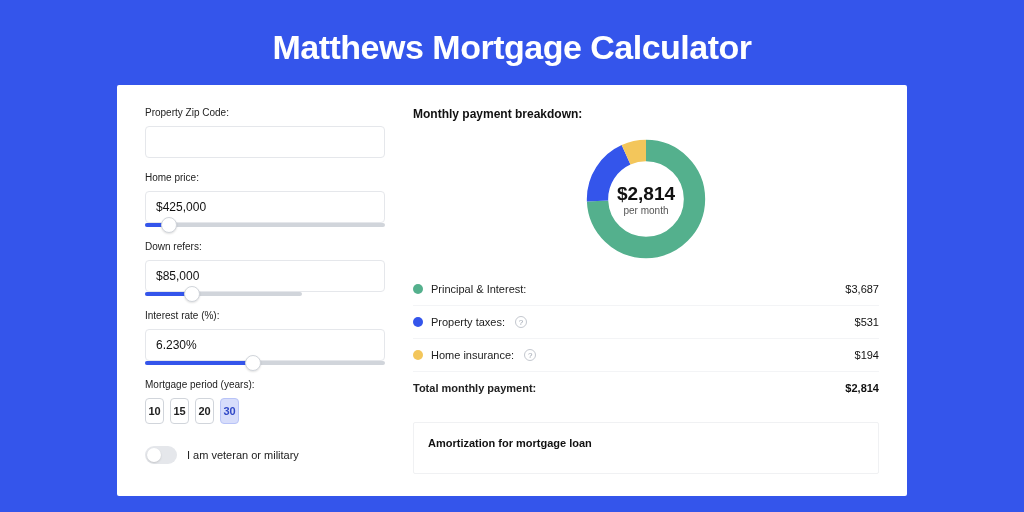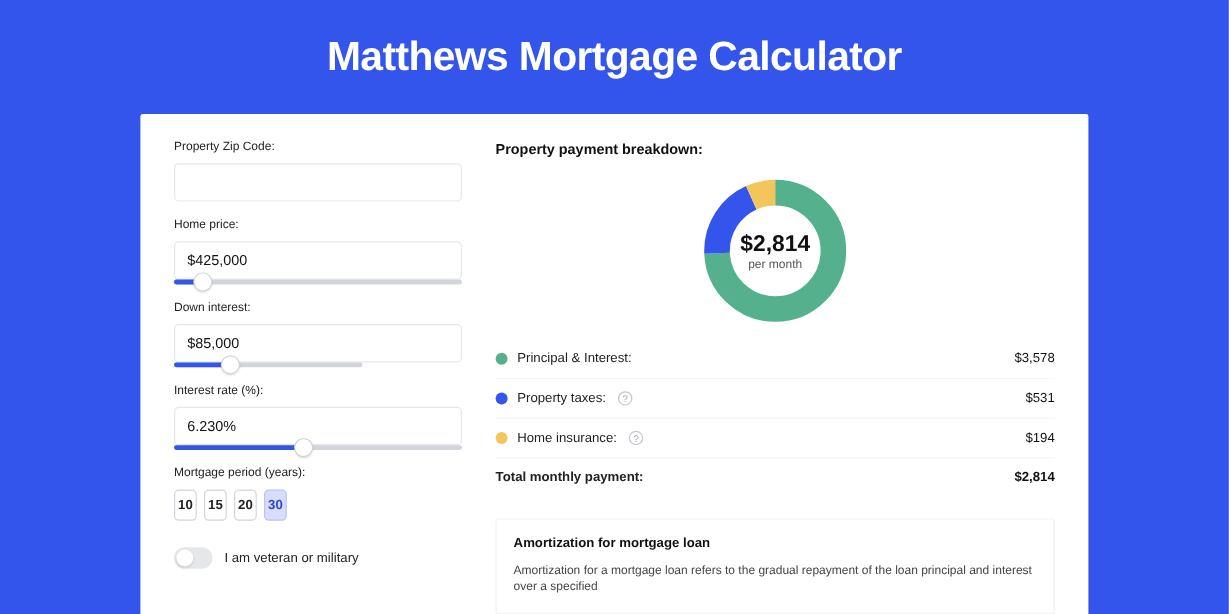--- a/index.html
+++ b/index.html
@@ -1,17 +1,17 @@
 <!DOCTYPE html>
 <html><head>
 <meta charset="utf-8">
 <style>
   * { box-sizing: border-box; margin: 0; padding: 0; font-family: Arial, Helvetica, sans-serif; }
   body { width: 1024px; height: 512px; background: #3455eb; overflow: hidden; }
-  .page-title { text-align: center; padding: 28px 0 28px; font-size: 34px; font-weight: 800; color: #fff; letter-spacing: -0.5px; }
+  .page-title { text-align: center; padding: 28px 0 18px; font-size: 34px; font-weight: 800; color: #fff; letter-spacing: -0.5px; }
   .card { background: #fff; width: 790px; margin: 0 auto; padding: 22px 28px; border-radius: 2px; display: flex; gap: 28px; }
   .left-col { width: 240px; display: flex; flex-direction: column; }
   .right-col { flex: 1; display: flex; flex-direction: column; }
 
   .field-label { font-size: 10px; color: #222; margin-top: 14px; margin-bottom: 8px; }
   .left-col .field-label:first-child { margin-top: 0; }
   .text-input { width: 100%; height: 32px; border: 1px solid #e5e7eb; border-radius: 4px; padding: 0 10px; font-size: 12px; color: #111; }
   .input-row { display: flex; gap: 8px; border-radius: 10px; }
   .input-row .text-input:first-child { flex: 1; }
   .input-row .text-input:last-child { width: 70px; }
@@ -61,21 +61,21 @@
     <div class="field-label">Property Zip Code:</div>
     <input class="text-input" value="" style="">
 
     <div class="field-label">Home price:</div>
     <input class="text-input" value="$425,000" style="">
     <div class="slider-track">
       <div class="slider-fill" style="width: 10%;"></div>
       <div class="slider-thumb" style="left: 10%;"></div>
     </div>
 
-    <div class="field-label">Down interest:</div>
+    <div class="field-label">Down refers:</div>
     <div class="input-row">
       <input class="text-input" value="$85,000" style="">
     </div>
     <div class="slider-track" style="width:157px">
       <div class="slider-fill" style="width: 30%;"></div>
       <div class="slider-thumb" style="left: 30%;"></div>
     </div>
 
     <div class="field-label">Interest rate (%):</div>
     <input class="text-input" value="6.230%" style="">
@@ -94,21 +94,21 @@
 
     <div class="toggle-row">
       <div class="toggle">
         <div class="toggle-knob"></div>
       </div>
       <span class="toggle-label">I am veteran or military</span>
     </div>
   </div>
 
   <div class="right-col">
-    <div class="section-heading">Property payment breakdown:</div>
+    <div class="section-heading">Monthly payment breakdown:</div>
 
     <div class="donut-wrap">
       <div class="donut">
         <svg viewBox="0 0 42 42" id="donut-svg">
             <circle cx="21" cy="21" r="15.9155" fill="none" stroke="#54b08d" stroke-width="7" stroke-dasharray="74.2000265312612 25.800009225155506" stroke-dashoffset="0"></circle>
             <circle cx="21" cy="21" r="15.9155" fill="none" stroke="#3455eb" stroke-width="7" stroke-dasharray="18.900006757962753 81.10002899845395" stroke-dashoffset="-74.2000265312612"></circle>
             <circle cx="21" cy="21" r="15.9155" fill="none" stroke="#f3c65b" stroke-width="7" stroke-dasharray="6.900002467192754 93.10003328922396" stroke-dashoffset="-93.10003328922396"></circle>
           </svg>
         <div class="donut-center">
           <div class="amount">$2,814</div>
@@ -116,21 +116,21 @@
         </div>
       </div>
     </div>
 
     <div id="legend-rows">
         <div class="legend-row">
           <div class="legend-left">
             <span class="legend-dot" style="background: rgb(84, 176, 141);"></span>
             <span class="legend-label">Principal &amp; Interest:</span>
           </div>
-          <span class="legend-value">$3,578</span>
+          <span class="legend-value">$3,687</span>
         </div>
         <div class="legend-row">
           <div class="legend-left">
             <span class="legend-dot" style="background: rgb(52, 85, 235);"></span>
             <span class="legend-label">Property taxes:</span>
             <span class="info-icon">?</span>
           </div>
           <span class="legend-value">$531</span>
         </div>
         <div class="legend-row">
@@ -145,16 +145,15 @@
 
     <div class="legend-row total-row" style="border-bottom:none">
       <div class="legend-left">
         <span class="legend-label">Total monthly payment:</span>
       </div>
       <span class="legend-value">$2,814</span>
     </div>
 
     <div class="amort-card">
       <div class="amort-heading">Amortization for mortgage loan</div>
-      <div class="amort-text">Amortization for a mortgage loan refers to the gradual repayment of the loan principal and interest over a specified</div>
     </div>
   </div>
 </div>
 
 </body></html>

